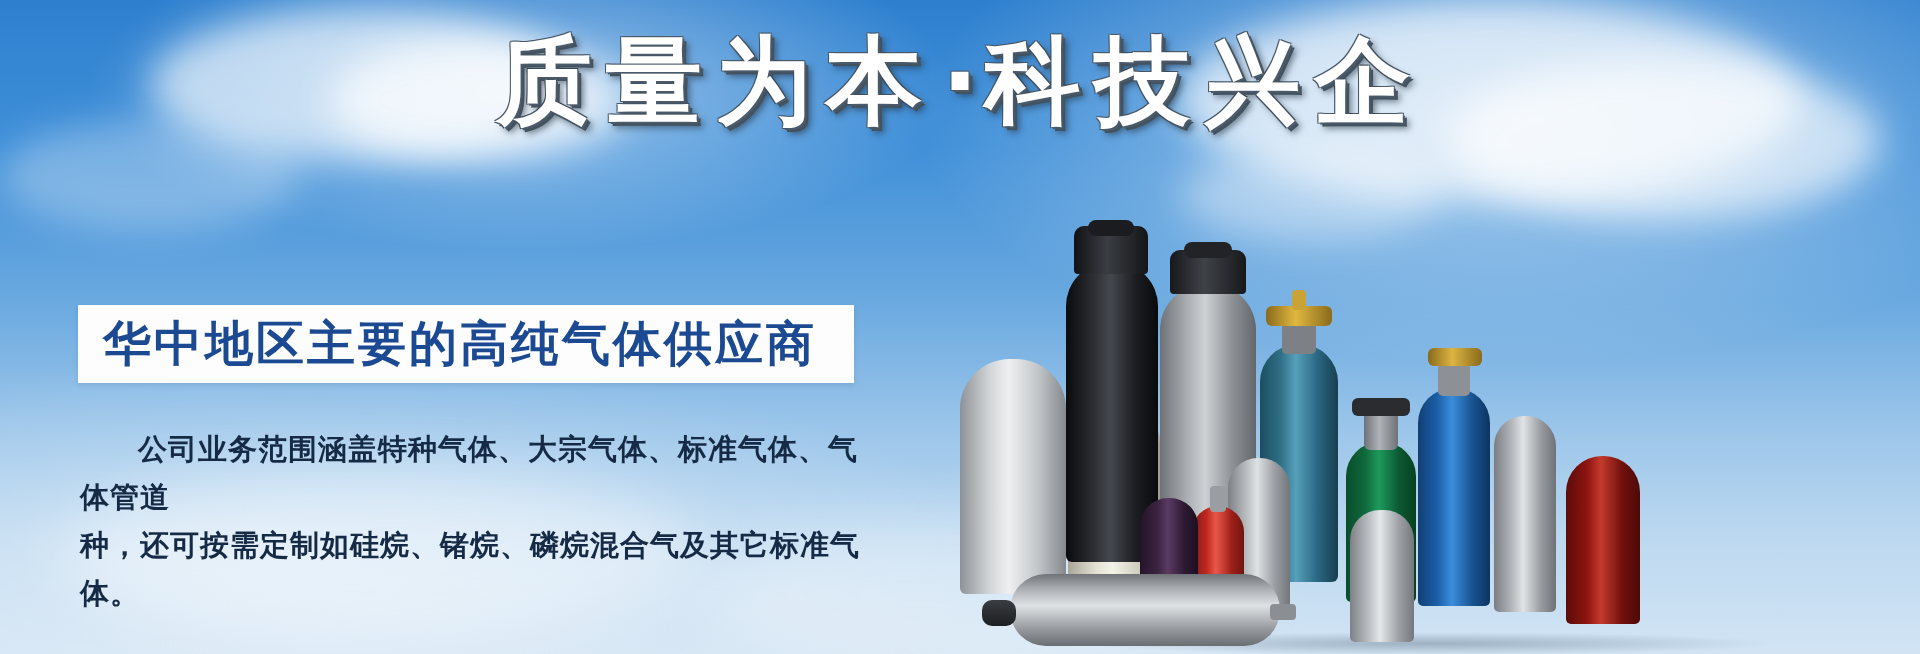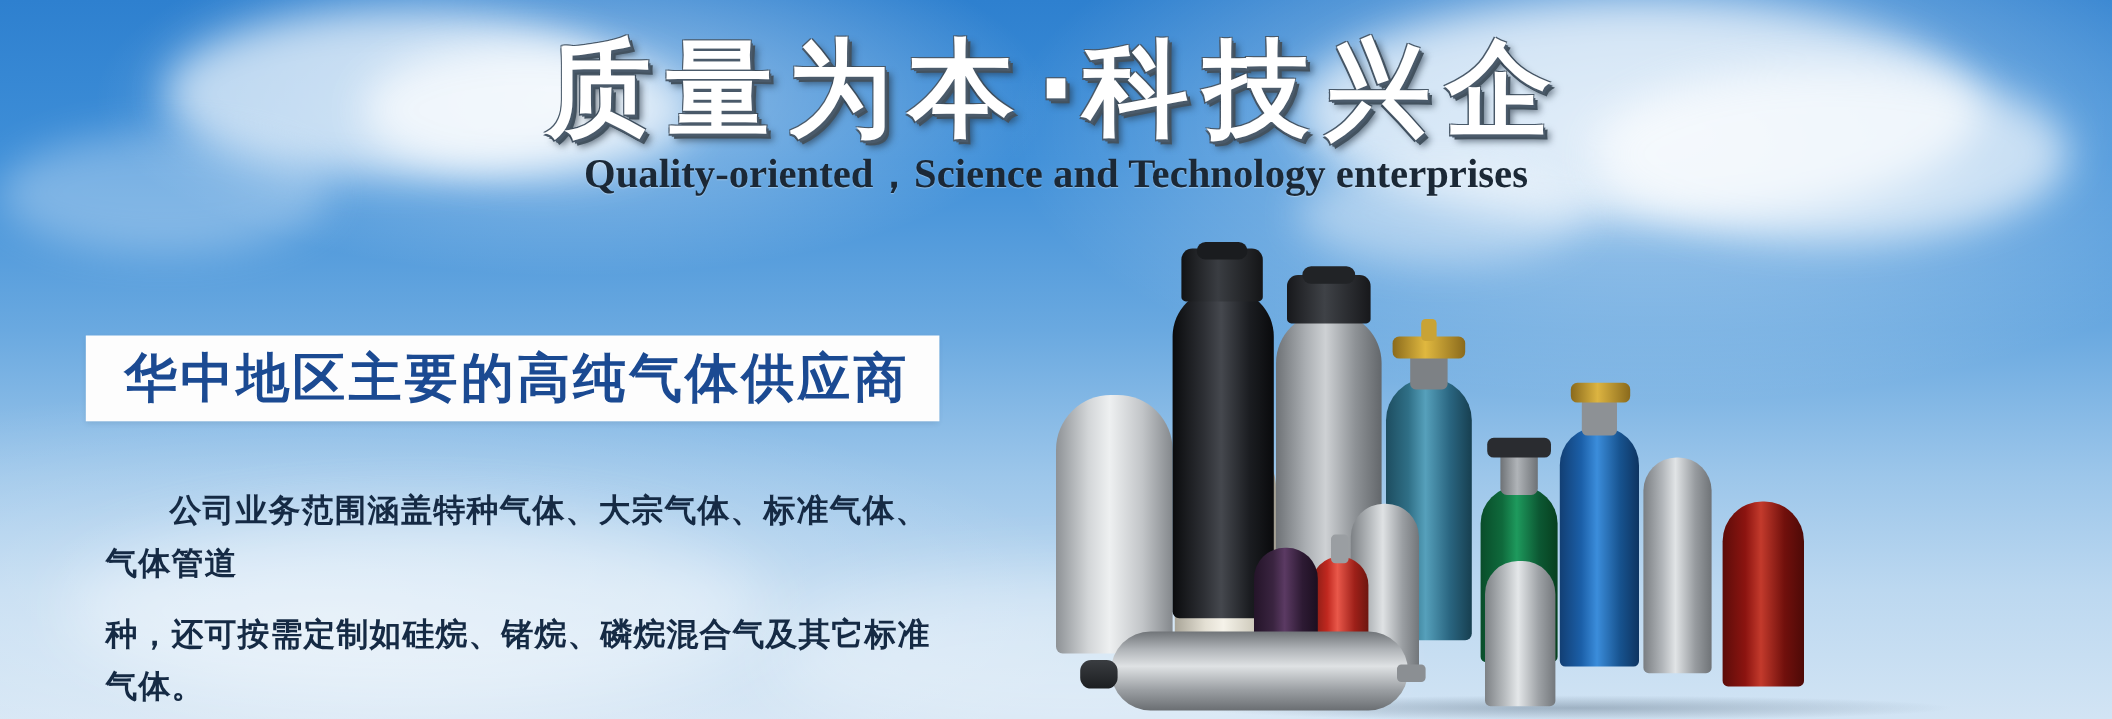--- a/index.html
+++ b/index.html
@@ -54,31 +54,31 @@
   
   .whitebox{
     position:absolute;left:78px;top:305px;width:776px;height:78px;
     background:#fdfdfd;
     box-shadow:0 2px 5px rgba(20,50,80,.12);
     display:flex;align-items:center;
   }
   .whitebox-text{
     font-family:"DejaVu Sans","Liberation Sans",sans-serif;
     font-weight:700;font-size:48px;letter-spacing:3px;
-    color:#1b4a92;white-space:nowrap;padding-left:35px;
+    color:#1b4a92;white-space:nowrap;padding-left:25px;
   }
 
   
   .para{
     position:absolute;left:80px;top:425px;width:790px;
     font-family:"Liberation Serif","DejaVu Serif",serif;
     font-weight:700;font-size:29px;line-height:48px;color:#152a44;
     letter-spacing:1px;
   }
-  .para p{margin:16px;}
+  .para p{margin:0;}
   .para .indent{text-indent:58px;}
 
   
   .photo{position:absolute;right:0;bottom:0;width:700px;height:420px;}
   .cyl{position:absolute;bottom:0;border-radius:40px 40px 6px 6px;}
   .cap{position:absolute;border-radius:6px;}
   .valve{position:absolute;border-radius:3px;}
 
   .shadowbar{
     position:absolute;left:940px;bottom:0;width:980px;height:26px;
@@ -96,21 +96,20 @@
   <div class="cloud c4"></div>
   <div class="cloud c5"></div>
   <div class="cloud c6"></div>
   <div class="cloud c7"></div>
   <div class="cloud c8"></div>
 
   <div class="headline">
     <span>质量为本</span><span class="dot">·</span><span>科技兴企</span>
   </div>
 
-  <div class="subtitle">Quality-oriented，Science and Technology enterprises</div>
 
   <div class="whitebox">
     <span class="whitebox-text">华中地区主要的高纯气体供应商</span>
   </div>
 
   <div class="para">
     <p class="indent">公司业务范围涵盖特种气体、大宗气体、标准气体、气体管道</p>
     <p>种，还可按需定制如硅烷、锗烷、磷烷混合气及其它标准气体。</p>
   </div>
 

